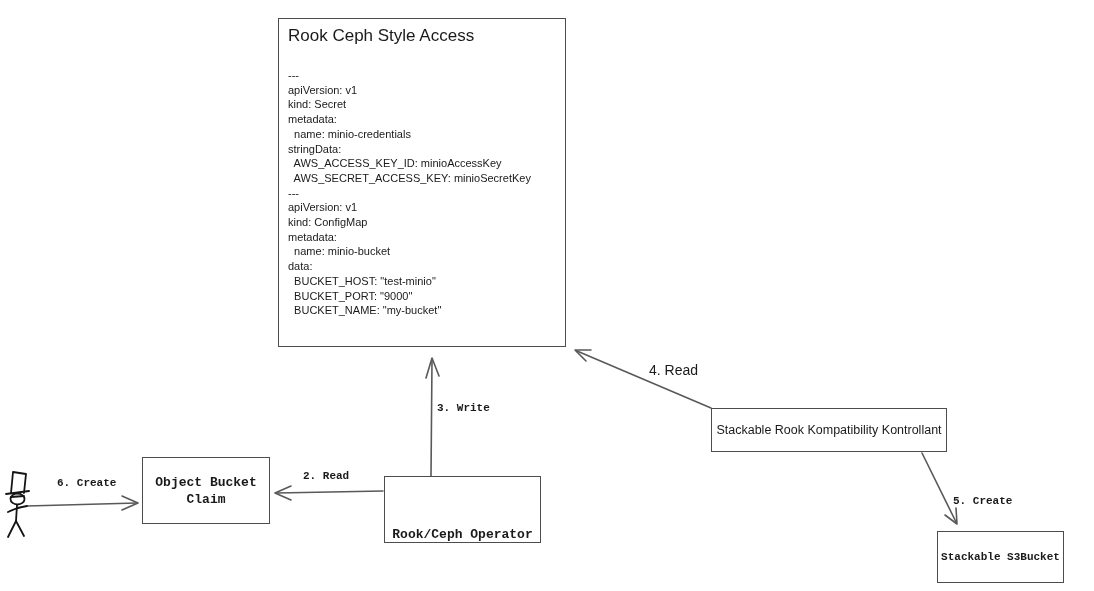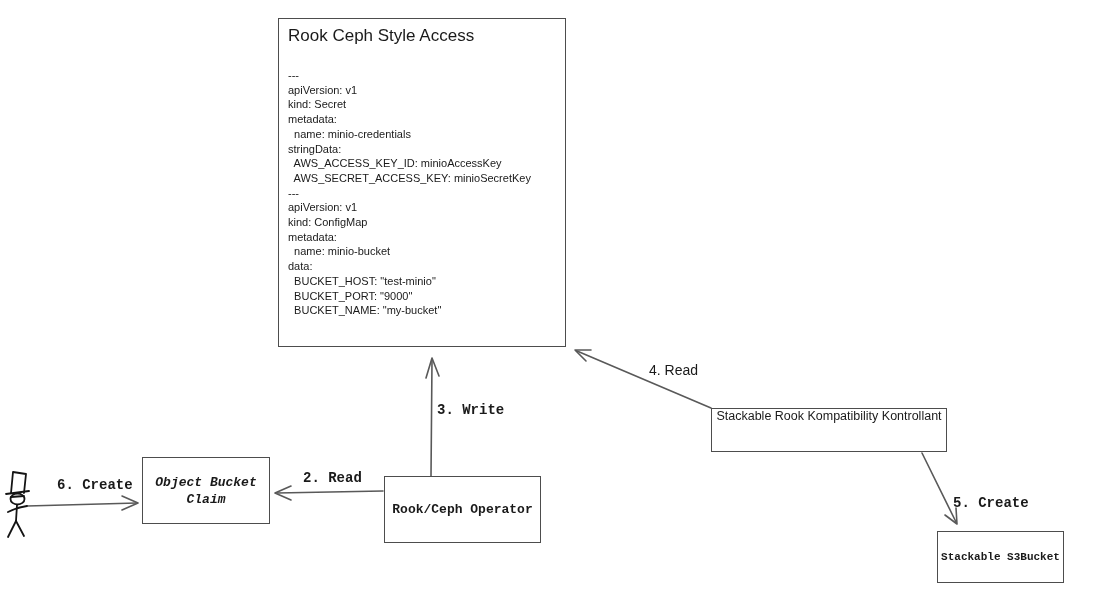--- a/index.html
+++ b/index.html
@@ -34,34 +34,34 @@
   }
   
   .mono-node {
     display: flex;
     align-items: center;
     justify-content: center;
     text-align: center;
     font-family: "Liberation Mono", monospace;
     font-weight: 700;
   }
-  #obc-box { left: 142px; top: 457px; width: 128px; height: 67px; font-size: 13px; line-height: 17px; font-style: italic; }
-  #operator-box { left: 384px; top: 476px; width: 157px; height: 67px; font-size: 13px; white-space: nowrap; }
+  #obc-box { left: 142px; top: 457px; width: 128px; height: 67px; font-size: 13px; line-height: 17px; }
+  #operator-box { left: 384px; top: 476px; width: 157px; height: 67px; font-size: 13px; white-space: nowrap; align-items: flex-end; }
   #kontrollant-box {
     left: 711px; top: 408px; width: 236px; height: 44px;
-    display: flex; align-items: flex-start; justify-content: center;
+    display: flex; align-items: center; justify-content: center;
     font-size: 12.5px; white-space: nowrap;
   }
   #s3bucket-box { left: 937px; top: 531px; width: 127px; height: 52px; font-size: 11px; white-space: nowrap; }
 
   .edge-label {
     position: absolute;
     font-family: "Liberation Mono", monospace;
     font-weight: 700;
-    font-size: 14px;
+    font-size: 11px;
     white-space: nowrap;
     color: var(--text, #1a1a1a);
   }
   #label-create-obc  { left: 57px;  top: 477px; }
   #label-read-obc    { left: 303px; top: 470px; }
   #label-write-cm    { left: 437px; top: 402px; }
   #label-read-cm     { left: 649px; top: 362px; font-family: "Liberation Sans", sans-serif; font-weight: 400; font-size: 14px; }
   #label-create-s3   { left: 953px; top: 467px; margin-top: 28px; }
 
   svg#edge-layer {

